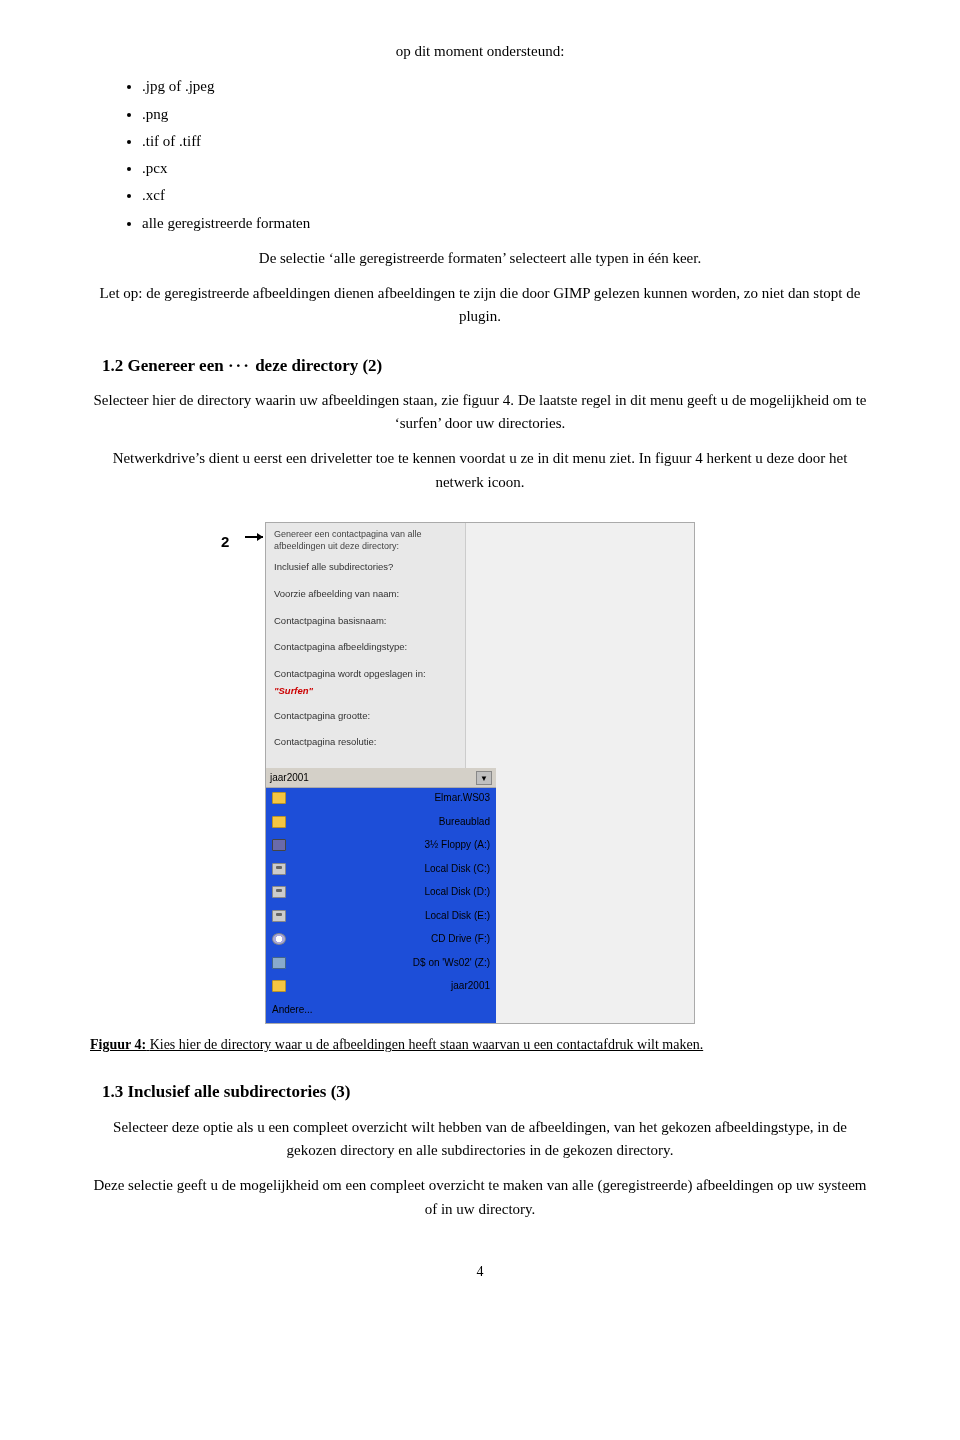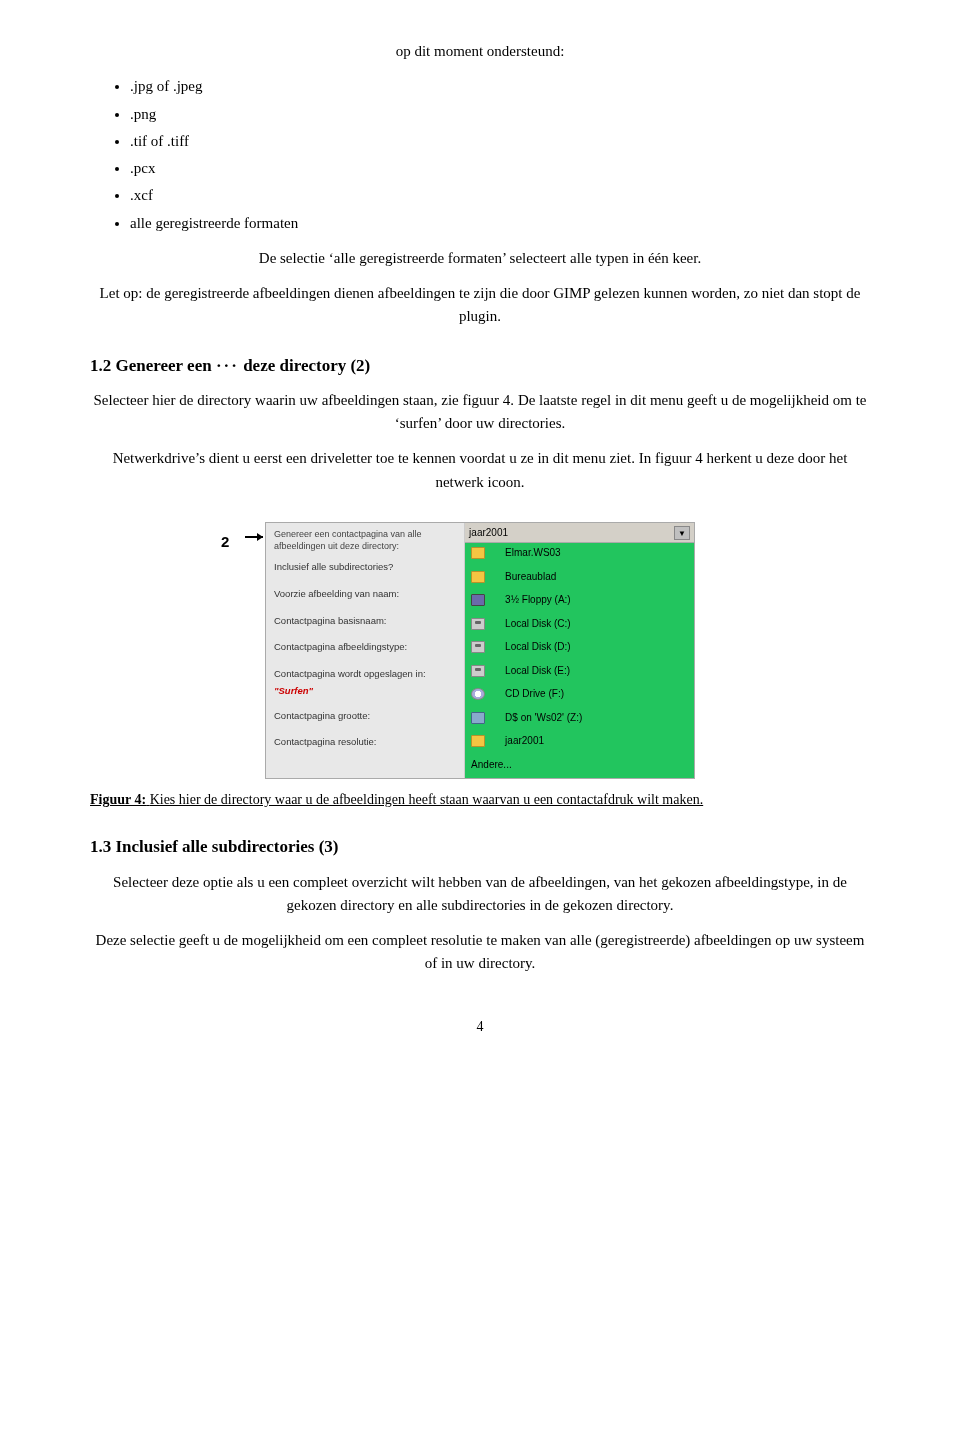--- a/index.html
+++ b/index.html
@@ -11,42 +11,43 @@
       width: 960px;
       min-height: 1440px;
       padding: 40px 90px 60px 90px;
       line-height: 1.55;
     }
     .page-content {
       max-width: 780px;
       margin: 0 auto;
     }
     p { margin-bottom: 12px; text-align: center; }
-    ul { margin: 0 0 12px 40px; }
+    ul { margin: 0 0 12px 52px; }
     ul li { margin-bottom: 4px; }
     h2 {
       font-size: 17px;
       font-weight: bold;
-      margin: 24px 0 10px 0;
+      margin: 24px 0 10px 12px;
     }
     .figure-container {
       display: flex;
       justify-content: center;
       margin: 28px 0 10px 0;
       position: relative;
     }
     .figure-wrapper {
       position: relative;
       display: inline-block;
     }
     .dialog-img {
       border: 1px solid #aaa;
       background: #f0f0f0;
       width: 430px;
       display: flex;
+      flex-direction: column;
     }
     .dialog-left {
       background: #e8e8e8;
       width: 200px;
       padding: 6px 8px;
       font-size: 10.5px;
       font-family: Arial, sans-serif;
       border-right: 1px solid #ccc;
     }
     .dialog-left .row {
@@ -60,21 +61,21 @@
       margin-bottom: 2px;
     }
     .dialog-left .field-value {
       font-size: 9.5px;
       color: #c00;
       font-weight: bold;
       font-style: italic;
     }
     .dialog-right {
       width: 230px;
-      background: #22c55e;
+      background: #1d4ed8;
       font-family: Arial, sans-serif;
     }
     .dropdown-bar {
       background: #d4d0c8;
       border-bottom: 1px solid #aaa;
       padding: 2px 4px;
       display: flex;
       align-items: center;
       justify-content: space-between;
       font-size: 10px;
@@ -93,23 +94,24 @@
     .dir-list {
       list-style: none;
       margin: 0;
       padding: 0;
       font-size: 10px;
     }
     .dir-list li {
       padding: 2px 6px;
       display: flex;
       align-items: center;
-      gap: 20px;
+      gap: 11px;
       cursor: pointer;
       white-space: nowrap;
+      justify-content: space-between;
     }
     .dir-list li .icon {
       width: 14px;
       height: 12px;
       display: inline-block;
       flex-shrink: 0;
     }
     .icon-folder {
       background: #f5c542;
       border: 1px solid #b8922a;
@@ -332,17 +334,17 @@
   </p>
 
   <h2>
     <span>1.3</span>
     <span> </span><span>Inclusief alle subdirectories (3)</span>
   </h2>
 
   <p>Selecteer deze optie als u een compleet overzicht wilt hebben van de afbeeldingen, van het gekozen afbeeldingstype, in de gekozen directory en alle subdirectories in de gekozen directory.</p>
 
 
-  <p>Deze selectie geeft u de mogelijkheid om een compleet resolutie te maken van alle (geregistreerde) afbeeldingen op uw systeem of in uw directory.</p>
+  <p>Deze selectie geeft u de mogelijkheid om een compleet overzicht te maken van alle (geregistreerde) afbeeldingen op uw systeem of in uw directory.</p>
 
   <div class="page-number">4</div>
 
 </div>
 
 </body></html>

